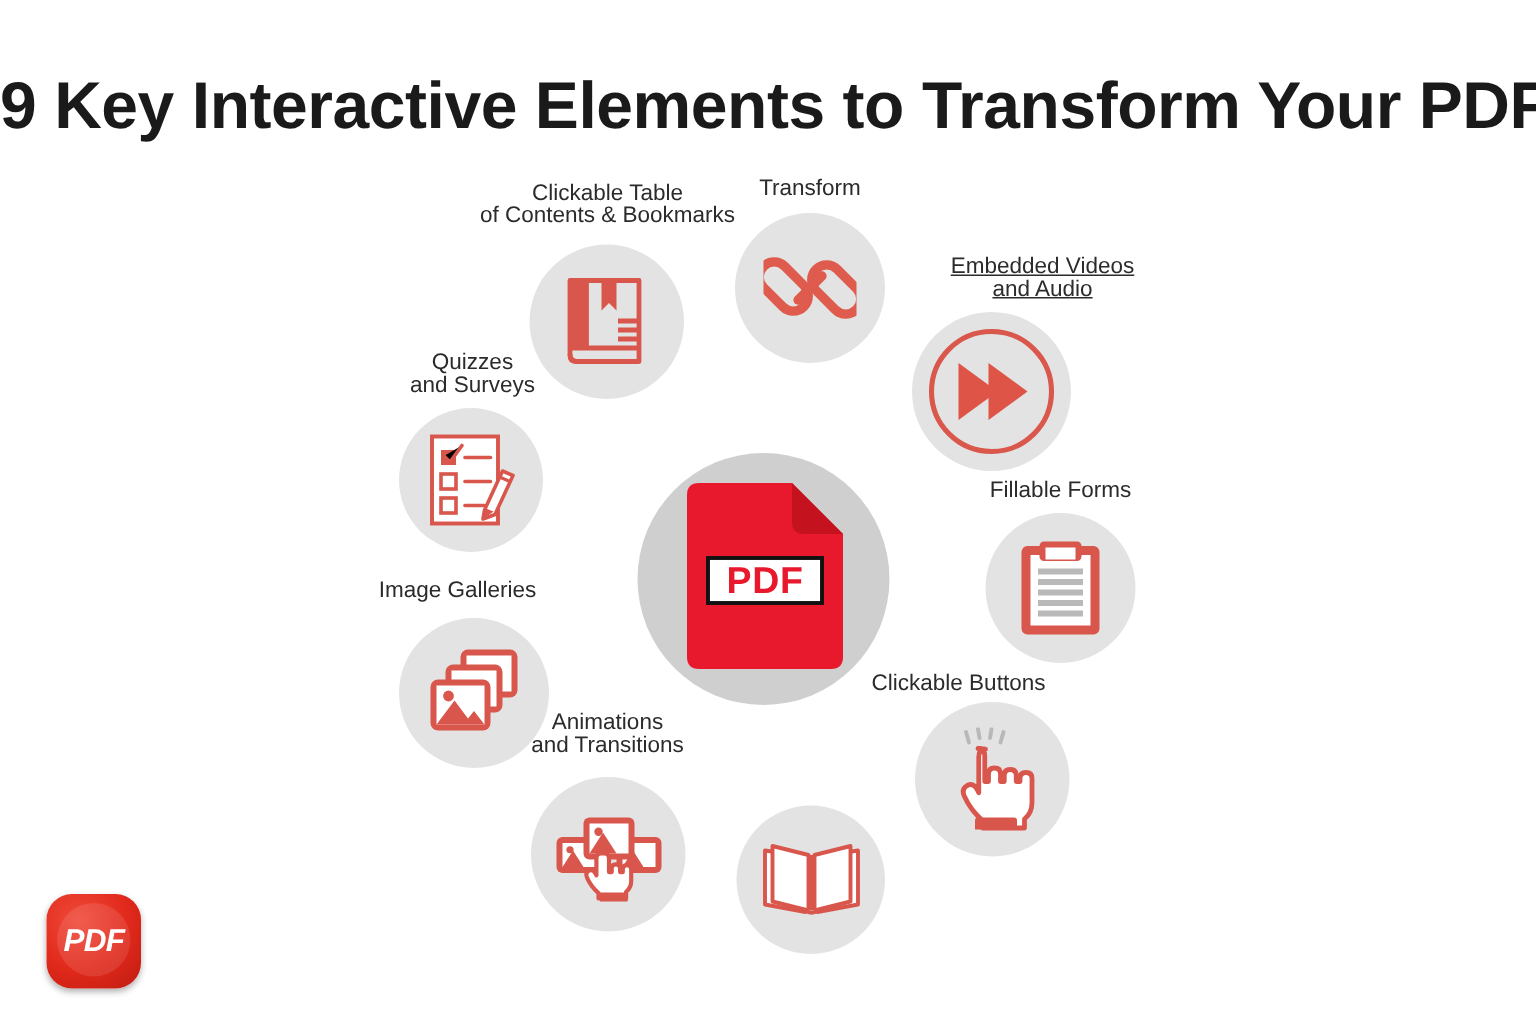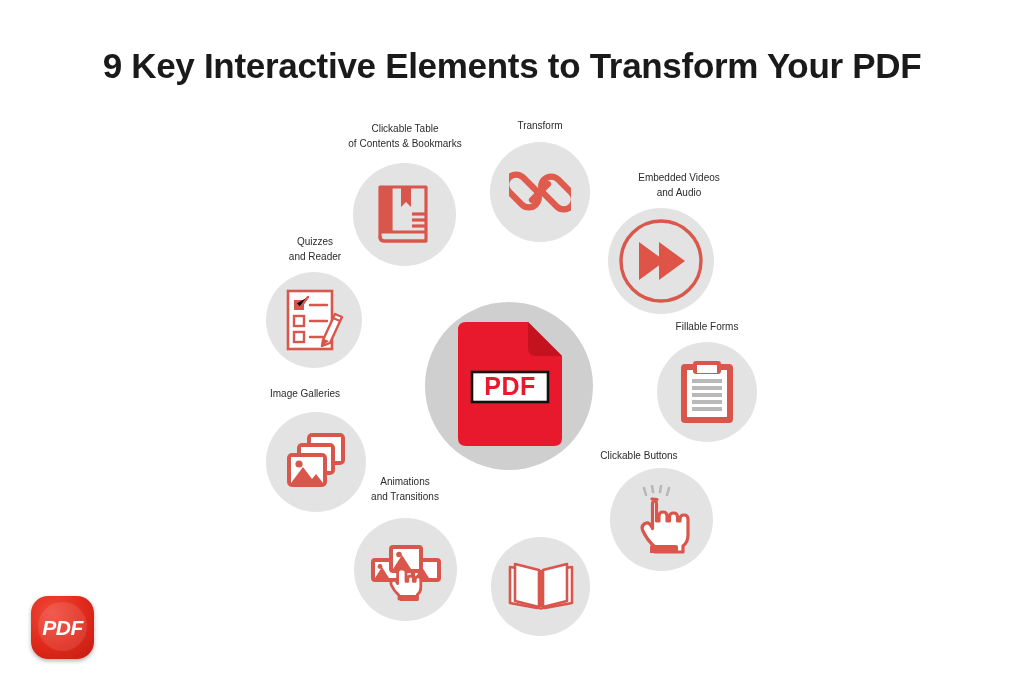--- a/index.html
+++ b/index.html
@@ -15,39 +15,39 @@
     overflow: hidden;
     font-family: "Liberation Sans", sans-serif;
   }
   #title {
     position: absolute;
     left: 0;
     top: 46px;
     width: 1024px;
     text-align: center;
     font-family: "Liberation Sans", sans-serif;
-    font-size: 35px;
+    font-size: 44px;
     font-weight: bold;
     color: #1a1a1a;
     letter-spacing: -0.3px;
     white-space: nowrap;
   }
   .bubble {
     position: absolute;
     border-radius: 50%;
     background: #e3e3e3;
     display: flex;
     align-items: center;
     justify-content: center;
   }
   .label {
     position: absolute;
     text-align: center;
     font-family: "Liberation Sans", sans-serif;
-    font-size: 10px;
+    font-size: 15px;
     line-height: 15px;
     color: #2b2b2b;
     white-space: pre-line;
   }
 
   
   #center-bubble {
     left: 425px;
     top: 302px;
     width: 168px;
@@ -61,21 +61,21 @@
   #bub-video    { left: 608px; top: 208px; width: 106px; height: 106px; }
   #bub-forms    { left: 657px; top: 342px; width: 100px; height: 100px; }
   #bub-buttons  { left: 610px; top: 468px; width: 103px; height: 103px; }
   #bub-flip     { left: 491px; top: 537px; width: 99px; height: 99px; }
   #bub-anim     { left: 354px; top: 518px; width: 103px; height: 103px; }
   #bub-gallery  { left: 266px; top: 412px; width: 100px; height: 100px; }
   #bub-quiz     { left: 266px; top: 272px; width: 96px; height: 96px; }
 
   #lbl-toc     { left: 312px; top: 121px; width: 186px; }
   #lbl-hyper   { left: 479px; top: 118px; width: 122px; }
-  #lbl-video   { left: 604px; top: 170px; width: 150px; }
+  #lbl-video   { left: 620px; top: 170px; width: 150px; text-decoration: underline; }
   #lbl-forms   { left: 632px; top: 319px; width: 150px; }
   #lbl-buttons { left: 563px; top: 448px; width: 152px; }
   #lbl-flip    { left: 466px; top: 496px; width: 150px; }
   #lbl-anim    { left: 330px; top: 474px; width: 150px; }
   #lbl-gallery { left: 230px; top: 386px; width: 150px; }
   #lbl-quiz    { left: 240px; top: 234px; width: 150px; }
 
   
   #logo-row {
     position: absolute;
@@ -284,21 +284,21 @@
         <path d="M13 16 L17 20 L25 9"></path>
       </g>
       <g>
         <path d="M40 52 L52 26 L59 29 L47 55 L39 58 Z" fill="#ffffff" stroke="#d9564c" stroke-width="2.4" stroke-linejoin="round"></path>
         <path d="M50 30 L57 33" stroke="#d9564c" stroke-width="2.2"></path>
         <path d="M39 58 L41 51 L46 53 Z" fill="#d9564c"></path>
       </g>
     </svg>
   </div>
   <div class="label" id="lbl-quiz">Quizzes
-and Reader</div>
+and Surveys</div>
 
   <div id="logo-row">
     <div id="logo-mark">
       <span id="logo-mark-text">PDF</span>
     </div>
   </div>
 
 </div>
 
 </body></html>

